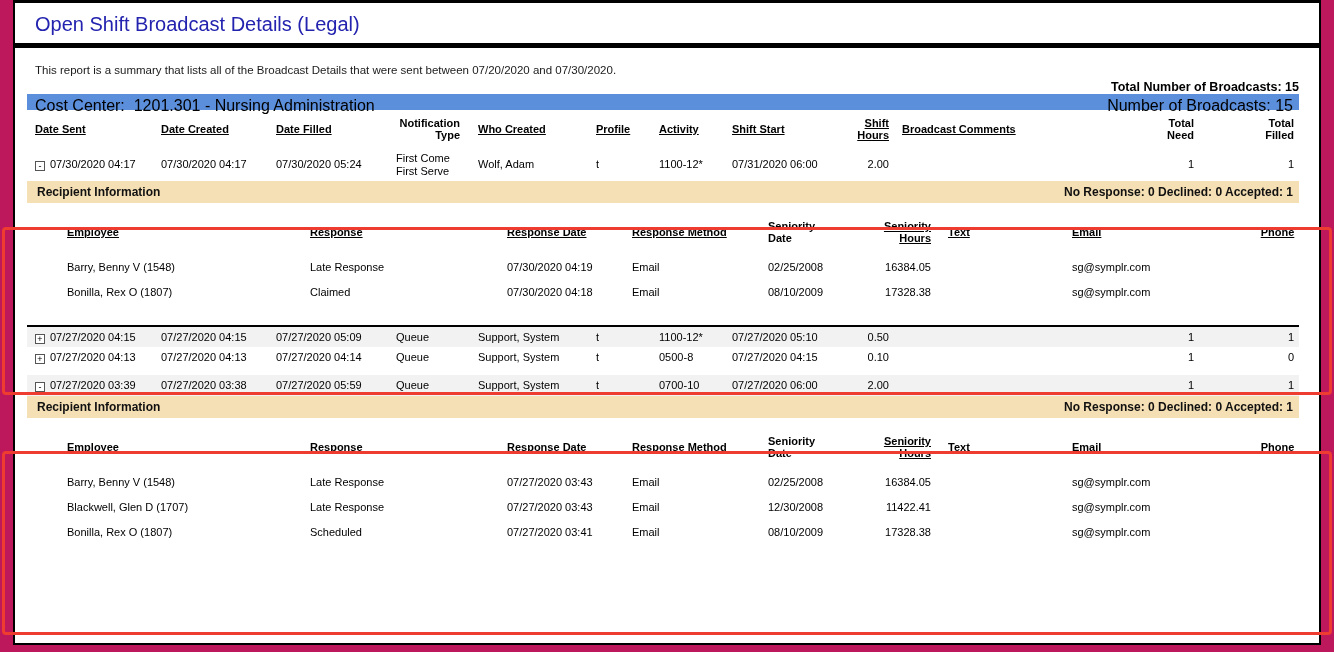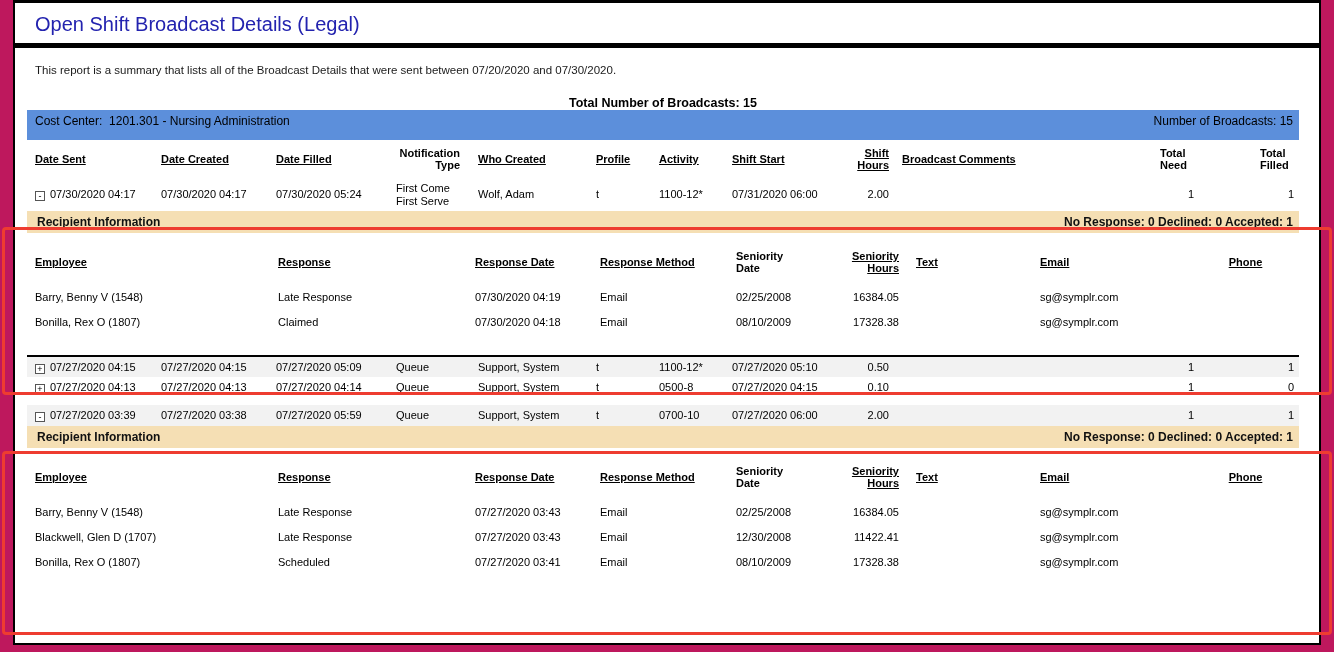--- a/index.html
+++ b/index.html
@@ -9,43 +9,43 @@
 
   .page { position:absolute; left:13px; top:0; width:1308px; height:645px;
           background:#fff; border:2px solid #000; border-top-width:3px; }
 
   .report-title { margin:8px 0 0 20px; font-size:20px; line-height:26px; font-weight:400; color:#2323af; }
   .meta-row { display:flex; justify-content:space-between; margin:12px 22px 0 20px; font-size:11px; color:#333; }
   .thick-rule { margin-top:6px; height:5px; background:#000; width:100%; }
   .description { margin:16px 0 0 20px; font-size:11.5px; color:#1a1a1a; }
 
   .content { margin-left:12px; width:1272px; }
-  .total-label { margin-top:20px; text-align:center; font-weight:bold; font-size:12.5px; color:#000; }
+  .total-label { margin-top:4px; text-align:right; font-weight:bold; font-size:12.5px; color:#000; }
 
   .facility-bar { margin-top:6px; height:22px; line-height:22px; background:#4b7daf; color:#fff;
                   font-weight:bold; font-size:12px; padding-left:8px; }
-  .cost-bar { height:30px; line-height:23px; background:#5c8fdb; color:#000; font-size:12px;
+  .cost-bar { height:16px; line-height:23px; background:#5c8fdb; color:#000; font-size:16px;
               display:flex; justify-content:space-between; padding:0 6px 0 8px; }
   .cost-bar .cc { white-space:pre; }
 
   table { border-collapse:collapse; table-layout:fixed; width:1272px; font-size:11px; }
   th { font-weight:bold; text-decoration:underline; text-align:left; vertical-align:middle;
        padding:2px 4px 2px 8px; color:#000; line-height:12px; }
   td { vertical-align:middle; padding:1px 4px 1px 8px; color:#000; line-height:13px; }
   .hdr-row { height:38px; }
   .r-hdr-row { height:46px; }
   .b-row { height:21px; }
   .b-row-tall { height:33px; }
   .r-row { height:25px; }
   .stripe { background:#f2f2f2; }
   .ar { text-align:right; padding-right:5px; }
-  .hdr-inner { display:inline-block; text-align:left; }
+  .hdr-inner { display:inline-block; text-align:right; }
   .w34 { width:34px; } .w64 { width:64px; text-align:right; } .w56 { width:56px; text-align:left; }
   .grp-top { border-top:2px solid #000; }
-  .mt7 { margin-top:7px; } .mt6 { margin-top:6px; }
+  .mt7 { margin-top:7px; } .mt6 { margin-top:6px;margin-left:32px; }
   .spacer20 { height:20px; }
 
   .expander { display:inline-block; width:10px; height:10px; border:1px solid #555; font-size:9px;
               line-height:8px; text-align:center; margin-right:5px; vertical-align:-1px;
               background:#fff; color:#000; cursor:pointer; }
 
   .recipient-bar { height:22px; line-height:22px; background:#f5dfb4; display:flex;
                    justify-content:space-between; padding:0 6px 0 10px; font-size:12px; font-weight:bold; }
   .recipient-bar .sum span { }
 

